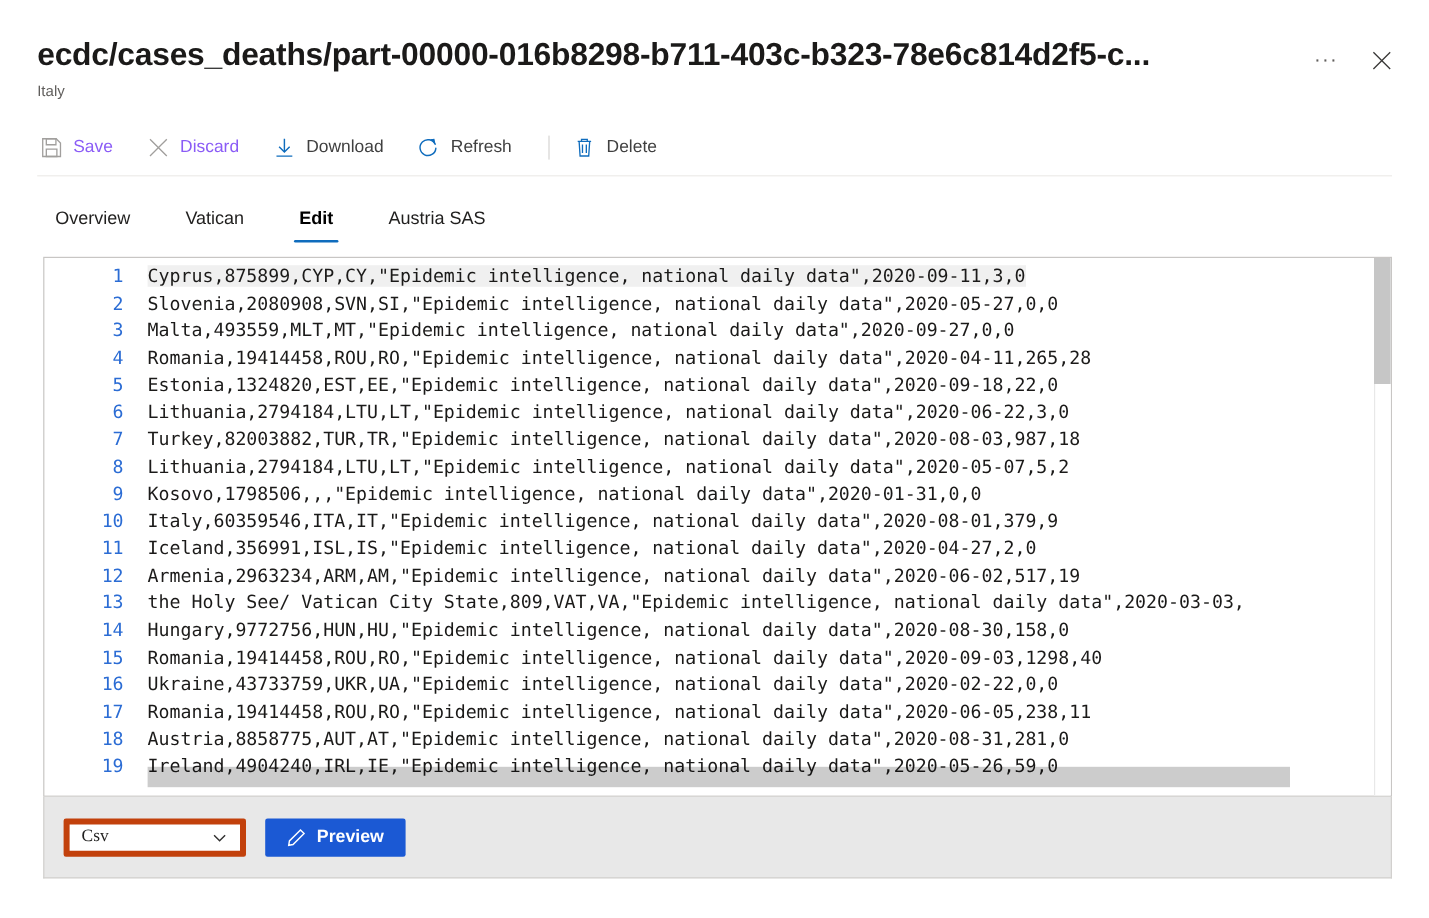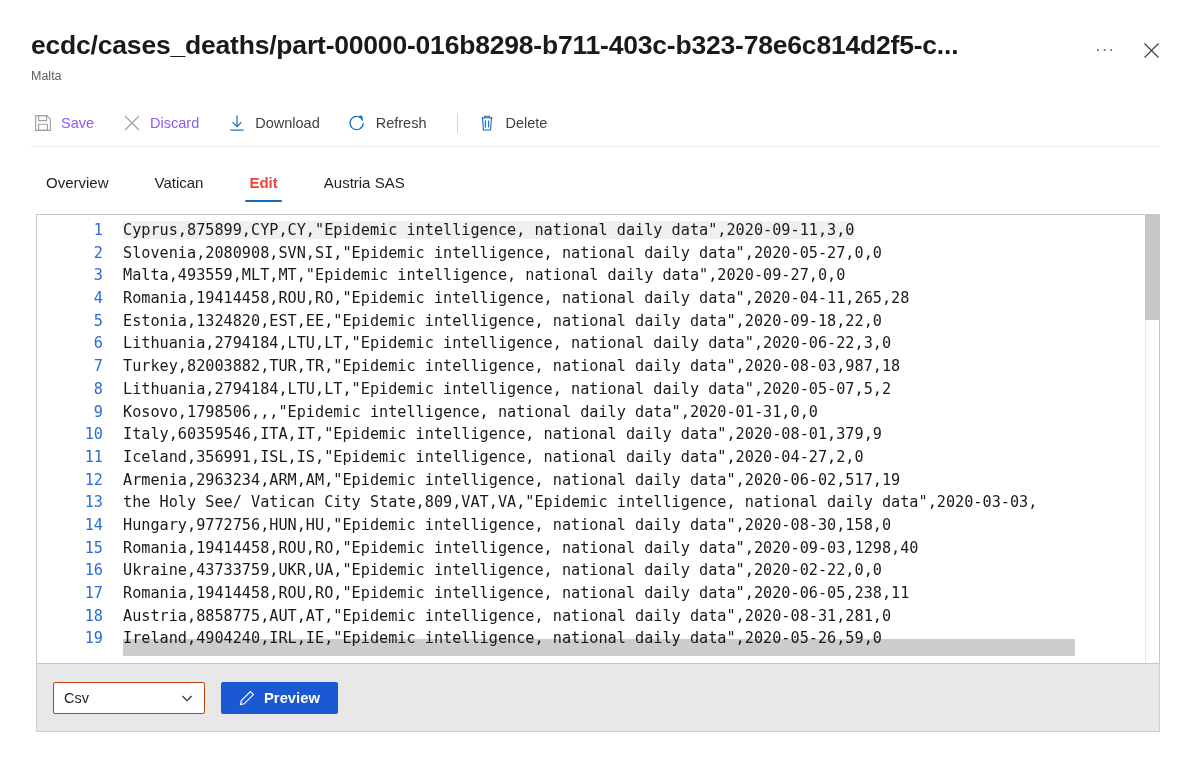--- a/index.html
+++ b/index.html
@@ -135,21 +135,21 @@
     color: #201f1e;
     padding: 0 4px 11px 4px;
     margin-right: 38px;
     cursor: pointer;
     white-space: nowrap;
     background: transparent;
     border: none;
   }
   .tab.active {
     font-weight: 700;
-    color: #ef4444;
+    color: #000000;
   }
   .tab.active::after {
     content: "";
     position: absolute;
     left: 0; right: 0; bottom: 0;
     height: 2px;
     background: #0f6cbd;
     border-radius: 1px;
   }
 
@@ -250,29 +250,30 @@
     box-sizing: border-box;
     display: flex;
     align-items: center;
     padding-left: 16px;
   }
   .format-select {
     position: relative;
     width: 152px;
     height: 32px;
     background: #ffffff;
-    border: 1px solid #c2410c;
+    border: 5px solid #c2410c;
     border-radius: 2px;
     display: flex;
     align-items: center;
     padding: 0 10px;
     font-size: 14.5px;
     color: #201f1e;
     cursor: pointer;
     box-sizing: border-box;
+    font-family: Liberation Serif, serif;
   }
   .format-select .chev {
     position: absolute;
     right: 10px;
     top: 50%;
     transform: translateY(-50%);
     color: #323130;
     display: flex;
   }
   .preview-btn {
@@ -304,21 +305,21 @@
       <button class="hdr-btn">
         <span class="ellipsis-glyph">···</span>
       </button>
       <button class="hdr-btn">
         <svg width="17" height="17" viewBox="0 0 17 17">
           <path d="M1.5 1.5 L15.5 15.5 M15.5 1.5 L1.5 15.5" stroke="#3b3a39" stroke-width="1.1" fill="none"></path>
         </svg>
       </button>
     </div>
   </div>
-  <div class="panel-subtitle">Malta</div>
+  <div class="panel-subtitle">Italy</div>
 </div>
 
 <div class="command-bar">
 
   <button class="cmd disabled">
     <span class="ico">
       <svg width="18" height="18" viewBox="0 0 18 18" fill="none" stroke="currentColor" stroke-width="1.1">
         <path d="M1.6 1.6 h11.2 l3.6 3.6 v11.2 h-14.8 z"></path>
         <path d="M4.6 1.6 h8 v5 h-8 z"></path>
         <path d="M4.6 10.2 h8.8 v6.2 h-8.8 z"></path>

